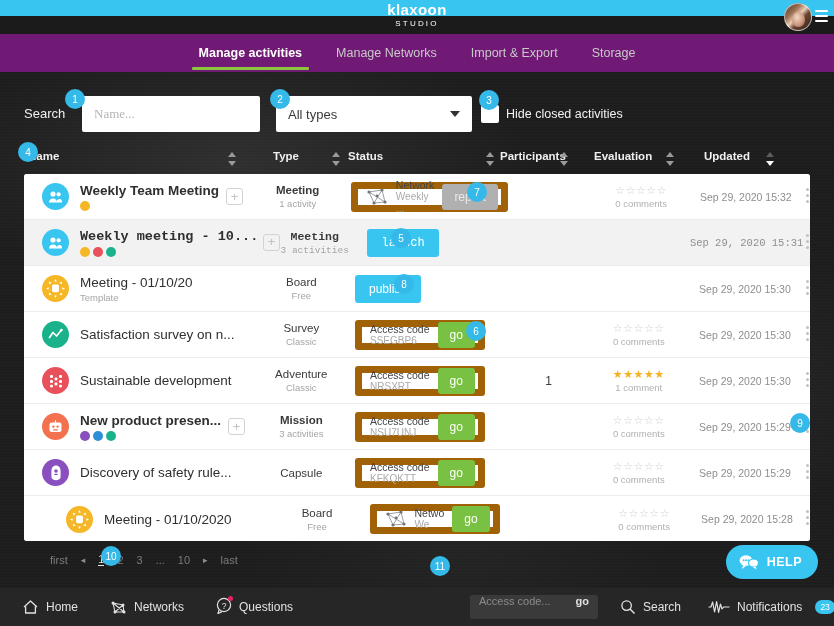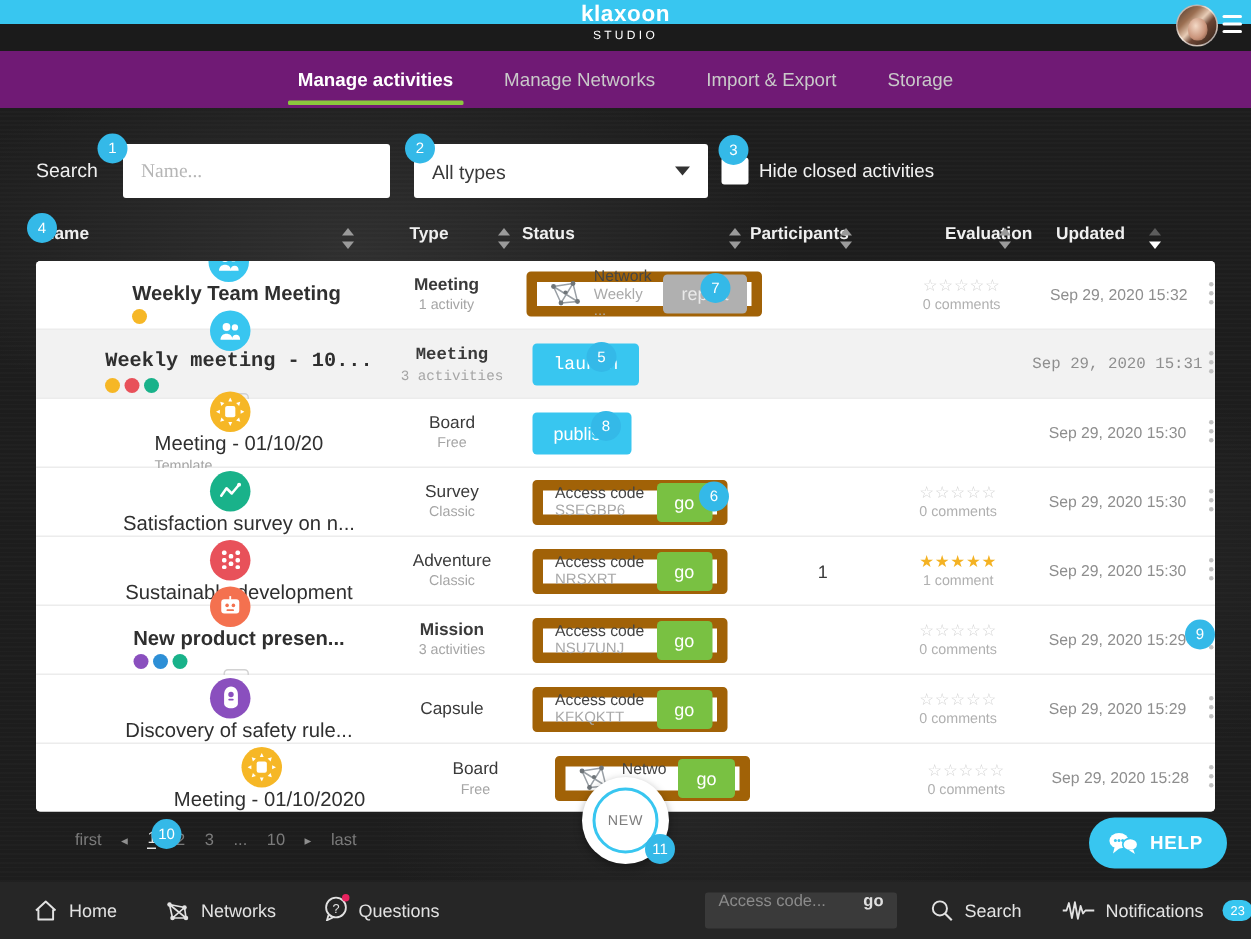--- a/index.html
+++ b/index.html
@@ -110,21 +110,21 @@
     position: absolute; top: 174px; left: 24px; width: 786px; height: 367px;
     background: #fff; border-radius: 3px; overflow: hidden;
   }
   .row {
     position: relative; height: 46px; display: flex; align-items: center;
     border-bottom: 1px solid #ececec; background: #fff;
   }
   .row.alt { background: #f2f2f2; font-family: Liberation Mono, monospace; }
   .row:last-child { border-bottom: none; padding-left: 24px; }
 
-  .cell-name { position: relative; width: 256px; padding-left: 18px; display: flex; align-items: center; flex-direction: column; }
+  .cell-name { position: relative; width: 256px; padding-left: 18px; display: flex; align-items: center; }
   .act-icon {
     width: 27px; height: 27px; border-radius: 50%; flex: 0 0 27px;
     display: flex; align-items: center; justify-content: center; color: #fff;
   }
   .act-icon svg { display: block; }
   .name-wrap { margin-left: 11px; min-width: 0; }
   .name-txt { font-size: 13.5px; color: #2f2f2f; white-space: nowrap; }
   .name-txt.bold { font-weight: bold; }
   .sub-txt { font-size: 9.5px; color: #a5a5a5; margin-top: 2px; }
   .dots { display: flex; gap: 3px; margin-top: 3px; }
@@ -269,21 +269,21 @@
     <div class="th" style="left:348px;">Status</div>
     <div class="sorter" style="left:486px;">
         <span class="up"></span>
         <span class="dn"></span>
       </div>
     <div class="th" style="left:500px;">Participants</div>
     <div class="sorter" style="left:560px;">
         <span class="up"></span>
         <span class="dn"></span>
       </div>
-    <div class="th" style="left:594px;margin-left:36px;">Evaluation</div>
+    <div class="th" style="left:594px;">Evaluation</div>
     <div class="sorter" style="left:666px;">
         <span class="up"></span>
         <span class="dn"></span>
       </div>
     <div class="th" style="left:704px;">Updated</div>
     <div class="sorter active" style="left:766px;">
         <span class="up"></span>
         <span class="dn"></span>
       </div>
   </div>
@@ -640,23 +640,20 @@
     <span class="pg arrow">◂</span>
     <span class="pg cur">1</span>
     <span class="pg">2</span>
     <span class="pg">3</span>
     <span class="pg">...</span>
     <span class="pg">10</span>
     <span class="pg arrow">▸</span>
     <span class="pg">last</span>
   </div>
 
-  <div class="newbtn">
-    <div class="ring">NEW</div>
-  </div>
 
   <div class="helpbtn">
     <svg width="20" height="16" viewBox="0 0 20 16">
       <ellipse cx="7" cy="6.5" rx="6.4" ry="5.2" fill="#fff"></ellipse>
       <path d="M4 11 L3 15 L7.6 11.4 Z" fill="#fff"></path>
       <ellipse cx="14.5" cy="9" rx="5" ry="4.1" fill="#fff" stroke="#38c6f0" stroke-width="1.1"></ellipse>
       <path d="M16.5 12.4 L17.6 15.4 L13.6 12.9 Z" fill="#fff"></path>
       <circle cx="4.6" cy="6.3" r="1" fill="#38c6f0"></circle>
       <circle cx="7" cy="6.3" r="1" fill="#38c6f0"></circle>
       <circle cx="9.4" cy="6.3" r="1" fill="#38c6f0"></circle>

